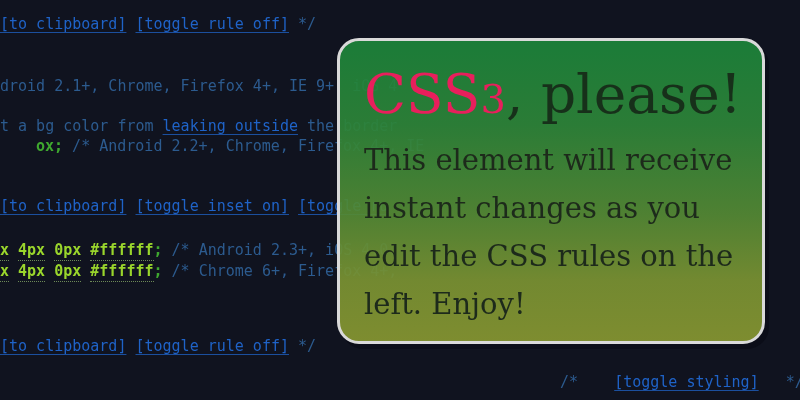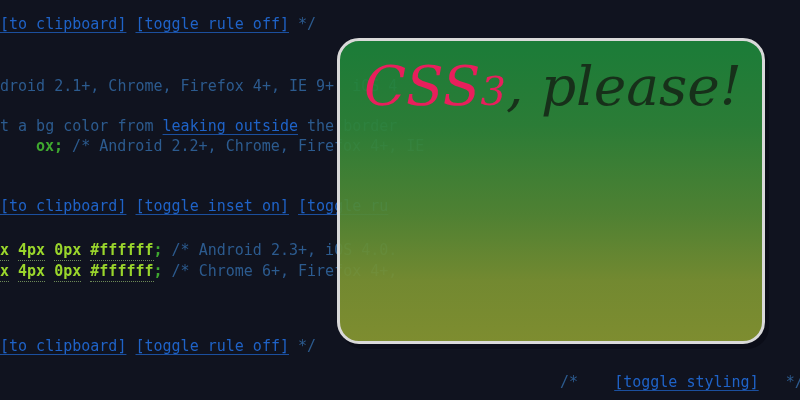--- a/index.html
+++ b/index.html
@@ -60,23 +60,22 @@
     border: 3px solid #d9d9d9;
     border-radius: 22px;
     background-image: linear-gradient(to bottom,
         rgba(28, 132, 58, 0.93) 0%,
         rgba(45, 132, 56, 0.93) 28%,
         rgba(84, 137, 52, 0.93) 58%,
         rgba(122, 146, 50, 0.93) 80%,
         rgba(134, 150, 49, 0.93) 100%);
     box-shadow: 4px 5px 0px 0px rgba(8, 10, 18, 0.55);
     box-sizing: border-box;
-    padding: 14px 20px 0 24px;
+    padding: 22px 20px 0 24px;
     overflow: hidden;
-    font-style: italic;
   }
   #preview-heading {
     margin: 0;
     font-family: "DejaVu Serif", "Liberation Serif", serif;
     font-size: 55px;
     line-height: 62px;
     color: #17301a;
     font-weight: normal;
     white-space: nowrap;
   }
@@ -99,15 +98,16 @@
 <body>
 
 <div id="screen">
 
   <div id="code-pane"><div class="code-line" style="top: 14px; left: 0px;"><span class="tok-link">[to clipboard]</span><span class=""> </span><span class="tok-link">[toggle rule off]</span><span class=""> </span><span class="tok-comment">*/</span></div><div class="code-line" style="top: 76px; left: 0px;"><span class="tok-comment">droid 2.1+, Chrome, Firefox 4+, IE 9+, iOS 4</span></div><div class="code-line" style="top: 116px; left: 0px;"><span class="tok-comment">t a bg color from </span><span class="tok-link">leaking outside</span><span class="tok-comment"> the border</span></div><div class="code-line" style="top: 136px; left: 0px;"><span class="tok-prop">ox</span><span class="tok-semi">;</span><span class="tok-comment"> /* Android 2.2+, Chrome, Firefox 4+, IE</span></div><div class="code-line" style="top: 196px; left: 0px;"><span class="tok-link">[to clipboard]</span><span class=""> </span><span class="tok-link">[toggle inset on]</span><span class=""> </span><span class="tok-link">[toggle ru</span></div><div class="code-line" style="top: 240px; left: 0px;"><span class="tok-value tok-under-dot">x</span><span class=""> </span><span class="tok-value tok-under-dot">4px</span><span class=""> </span><span class="tok-value tok-under-dot">0px</span><span class=""> </span><span class="tok-value tok-under-dot">#ffffff</span><span class="tok-semi">;</span><span class="tok-comment"> /* Android 2.3+, iOS 4.0.</span></div><div class="code-line" style="top: 261px; left: 0px;"><span class="tok-value tok-under-dot">x</span><span class=""> </span><span class="tok-value tok-under-dot">4px</span><span class=""> </span><span class="tok-value tok-under-dot">0px</span><span class=""> </span><span class="tok-value tok-under-dot">#ffffff</span><span class="tok-semi">;</span><span class="tok-comment"> /* Chrome 6+, Firefox 4+,</span></div><div class="code-line" style="top: 336px; left: 0px;"><span class="tok-link">[to clipboard]</span><span class=""> </span><span class="tok-link">[toggle rule off]</span><span class=""> </span><span class="tok-comment">*/</span></div><div class="code-line" style="top: 372px; left: 560px;"><span class="tok-comment">/*</span><span class="">    </span><span class="tok-link">[toggle styling]</span><span class="">   </span><span class="tok-comment">*/</span></div></div>
 
   <div id="preview-card">
     <h1 id="preview-heading">
       <span class="brand"><span>CSS</span><span class="three">3</span></span><span>, please!</span>
     </h1>
+    <p id="preview-body">This element will receive instant changes as you edit the CSS rules on the left. Enjoy!</p>
   </div>
 
 </div>
 
 </body></html>

